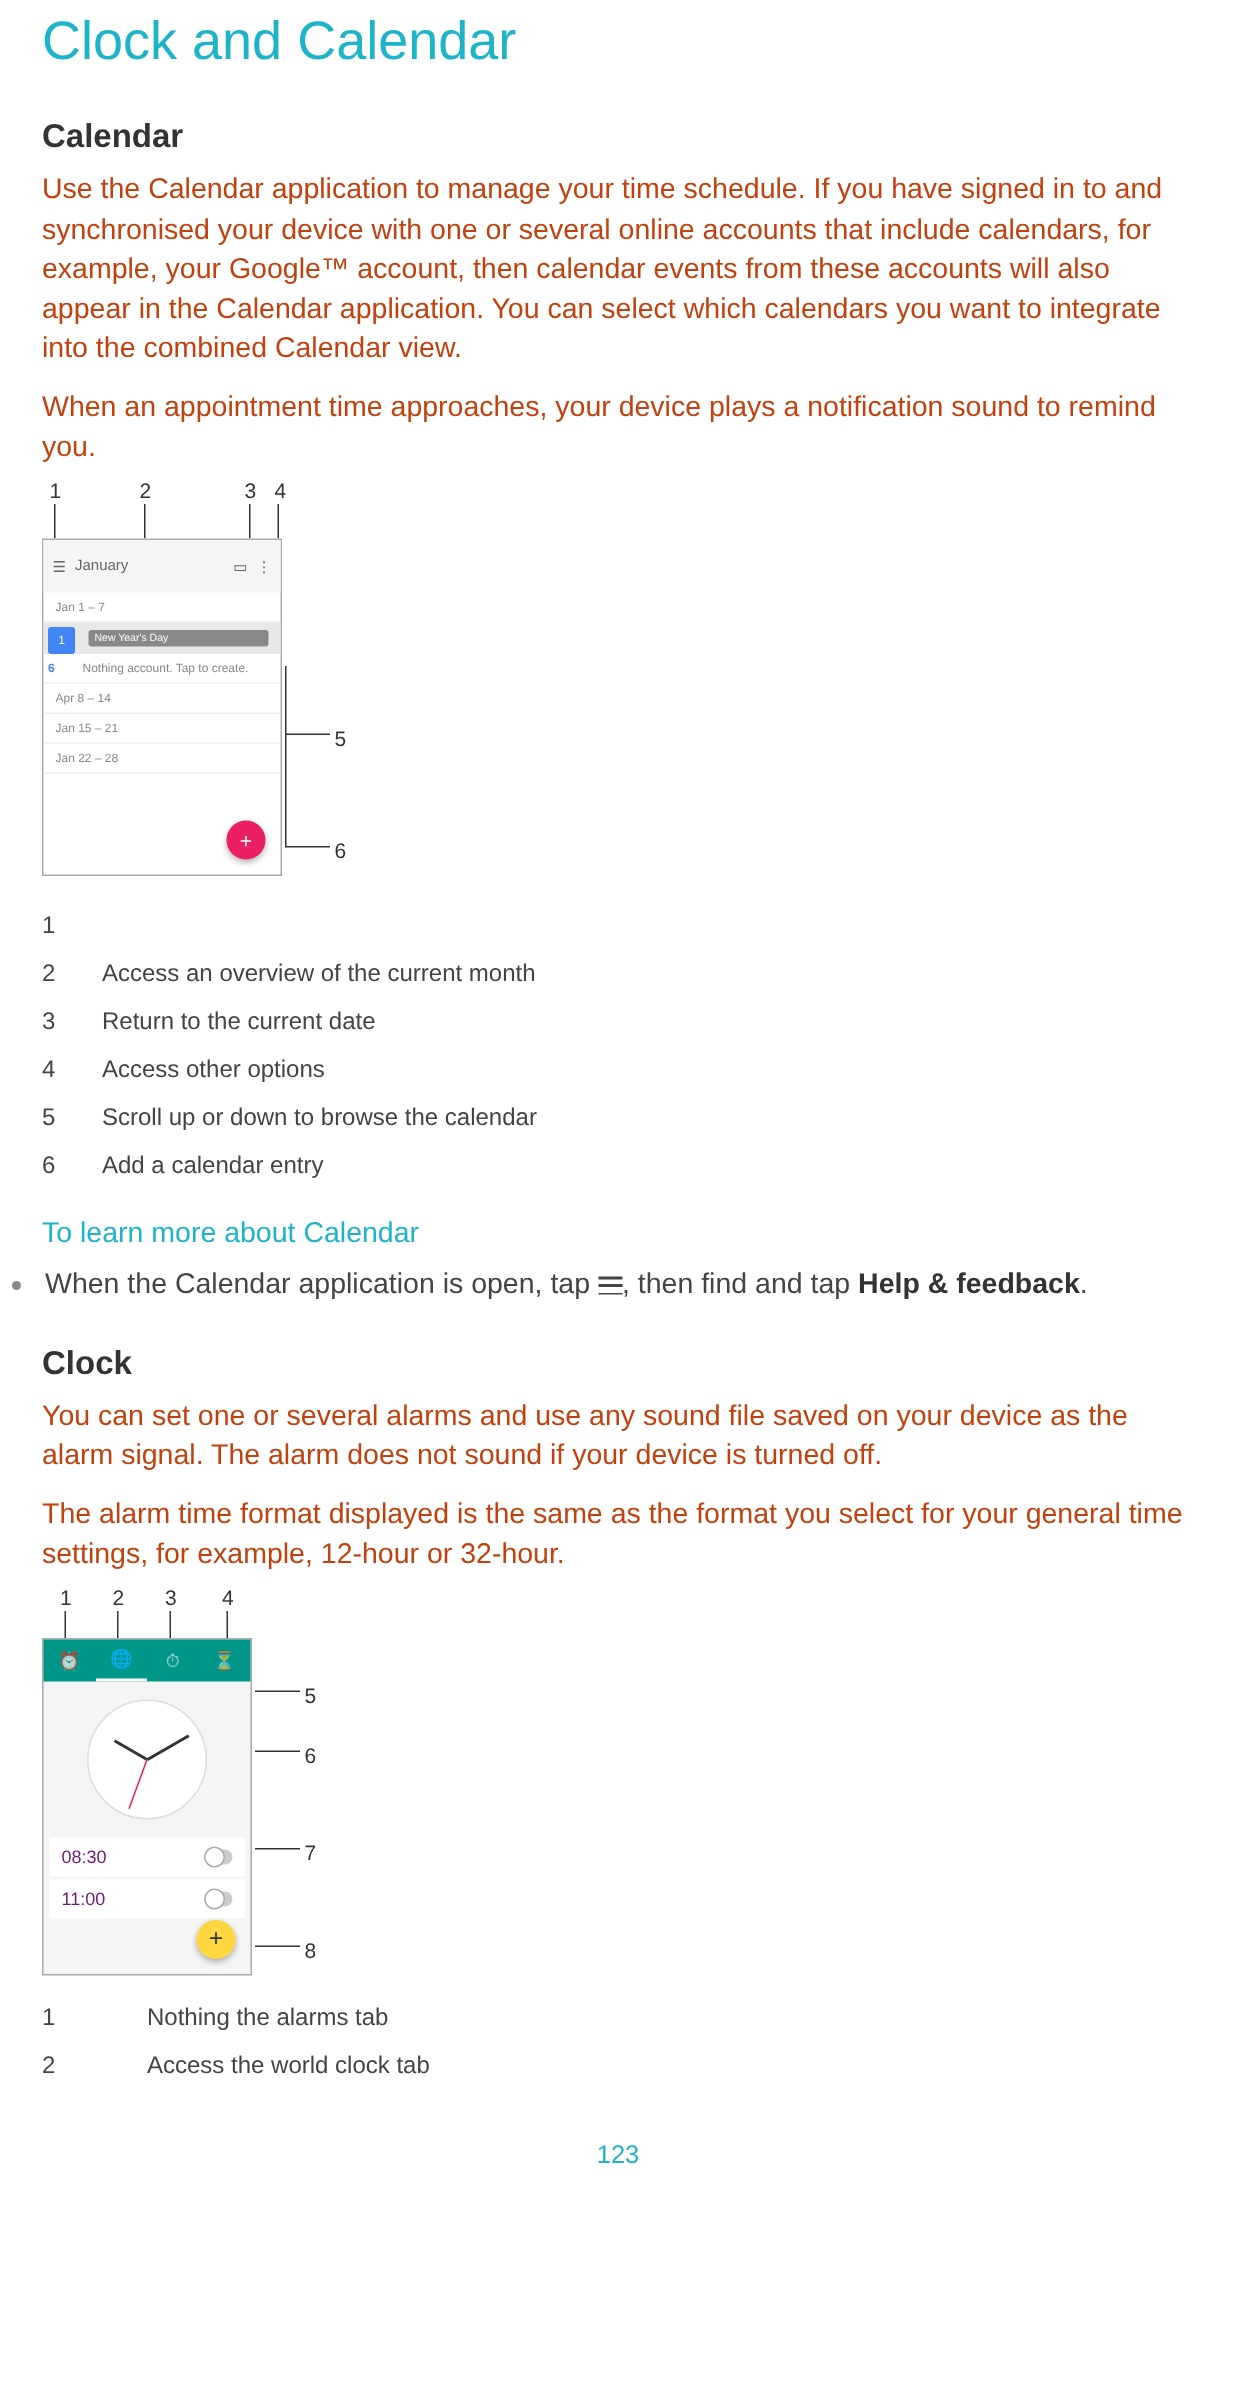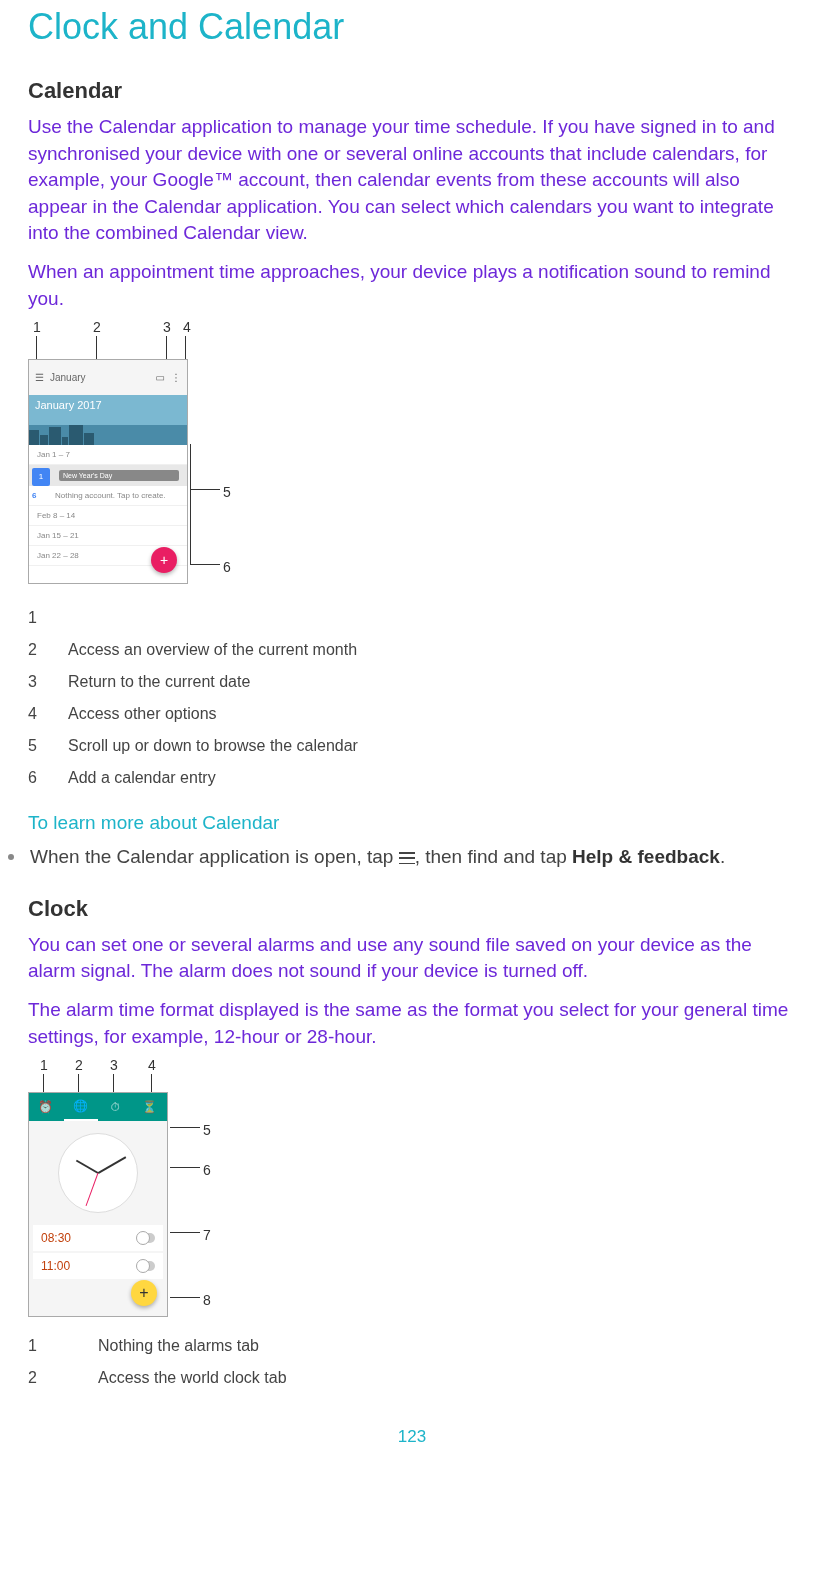--- a/index.html
+++ b/index.html
@@ -24,21 +24,21 @@
     }
     .section-heading {
       font-size: 22px;
       font-weight: bold;
       color: #333;
       margin-bottom: 10px;
     }
     .body-text {
       font-size: 19px;
       line-height: 1.4;
-      color: #6d28d9;
+      color: #c2410c;
       margin-bottom: 12px;
     }
     .illustration-calendar {
       width: 215px;
       height: 270px;
       margin: 10px 0 15px 0;
       position: relative;
     }
     .illustration-clock {
       width: 200px;
@@ -235,21 +235,21 @@
       left: 50%;
       top: 50%;
       transform-origin: bottom center;
       background: #333;
     }
     .alarm-row {
       padding: 6px 8px;
       background: #fff;
       margin: 2px 4px;
       font-size: 12px;
-      color: #c2410c;
+      color: #701a75;
       display: flex;
       justify-content: space-between;
       align-items: center;
     }
     .alarm-toggle {
       width: 18px;
       height: 10px;
       background: #ccc;
       border-radius: 5px;
       position: relative;
@@ -322,43 +322,32 @@
   <div class="callout-line" style="left:162px;top:165px;width:30px;height:1px"></div>
   <div class="callout-line" style="left:162px;top:240px;width:30px;height:1px"></div>
 
   <div class="phone-screen-cal">
     <div class="cal-top-bar">
       <span style="margin-right:6px">☰</span>
       <span>January</span>
       <span style="margin-left:auto">▭</span>
       <span style="margin-left:6px">⋮</span>
     </div>
-    <div class="cal-header-img">
-      <span>January 2017</span>
-      <div class="cal-buildings">
-        <div class="bldg" style="width:10px;height:15px"></div>
-        <div class="bldg" style="width:8px;height:10px"></div>
-        <div class="bldg" style="width:12px;height:18px"></div>
-        <div class="bldg" style="width:6px;height:8px"></div>
-        <div class="bldg" style="width:14px;height:20px"></div>
-        <div class="bldg" style="width:10px;height:12px"></div>
-      </div>
-    </div>
     <div class="cal-row">Jan 1 – 7</div>
     <div class="cal-row-hl">
       <div class="cal-date-badge">
         <span>1</span>
       </div>
       <div style="margin-left:22px;background:#888;color:#fff;padding:2px 4px;font-size:7px;border-radius:2px">New Year's Day</div>
     </div>
     <div class="cal-row" style="position:relative">
       <span style="position:absolute;left:3px;color:#4285f4;font-weight:bold">6</span>
       <span style="margin-left:18px">Nothing account. Tap to create.</span>
     </div>
-    <div class="cal-row">Feb 8 – 14</div>
+    <div class="cal-row">Apr 8 – 14</div>
     <div class="cal-row">Jan 15 – 21</div>
     <div class="cal-row">Jan 22 – 28</div>
     <div class="cal-fab">+</div>
   </div>
 </div>
 
 <div class="legend-table">
   <div class="legend-row">
     <div class="legend-num">1</div>
   </div>
@@ -387,21 +376,21 @@
 <div class="sub-link">To learn more about Calendar</div>
 <div class="bullet-block">
   <div class="bullet-dot"></div>
   <div class="bullet-text">
     <span>When the Calendar application is open, tap </span><span class="menu-icon"></span><span>, then find and tap </span><strong>Help &amp; feedback</strong><span>.</span>
   </div>
 </div>
 
 <h2 class="section-heading">Clock</h2>
 <p class="body-text">You can set one or several alarms and use any sound file saved on your device as the alarm signal. The alarm does not sound if your device is turned off.</p>
-<p class="body-text">The alarm time format displayed is the same as the format you select for your general time settings, for example, 12-hour or 28-hour.</p>
+<p class="body-text">The alarm time format displayed is the same as the format you select for your general time settings, for example, 12-hour or 32-hour.</p>
 
 <div class="illustration-clock">
   <span class="callout-num" style="left:12px;top:-5px">1</span>
   <span class="callout-num" style="left:47px;top:-5px">2</span>
   <span class="callout-num" style="left:82px;top:-5px">3</span>
   <span class="callout-num" style="left:120px;top:-5px">4</span>
   <span class="callout-num" style="left:175px;top:60px">5</span>
   <span class="callout-num" style="left:175px;top:100px">6</span>
   <span class="callout-num" style="left:175px;top:165px">7</span>
   <span class="callout-num" style="left:175px;top:230px">8</span>

